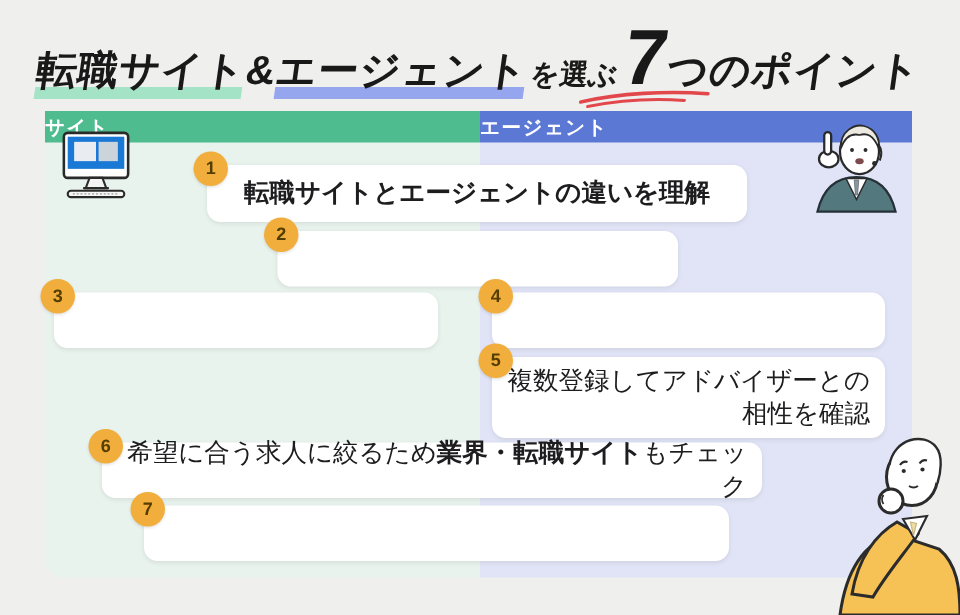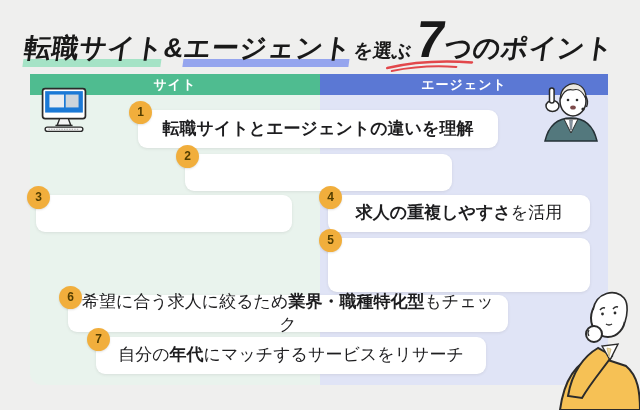--- a/index.html
+++ b/index.html
@@ -23,38 +23,38 @@
   .hl{position:relative;z-index:0;}
   .hl::after{
     content:"";position:absolute;left:1px;right:1px;bottom:-1px;height:8px;z-index:-1;
   }
   .hl-site::after{background:var(--title-highlight-site,#a5e3c6);}
   .hl-agent::after{background:var(--title-highlight-agent,#95a5ee);}
   .scribble{position:absolute;left:-28px;bottom:-9px;width:90px;height:13px;color:var(--scribble-red,#e2474b);}
   
   .col-headers{position:absolute;left:30px;top:74px;width:578px;height:21px;display:flex;z-index:1;}
   .col-headers .hd{
-    display:flex;align-items:center;justify-content:center;
+    display:flex;align-items:center;justify-content:flex-start;
     color:var(--header-text,#fff);font-size:13px;font-weight:700;letter-spacing:1px;
   }
   .hd-site{width:290px;background:var(--site-header-bg,#4fbc90);}
   .hd-agent{width:288px;background:var(--agent-header-bg,#5b78d4);}
   
   .col-bodies{position:absolute;left:30px;top:95px;width:578px;height:290px;display:flex;z-index:0;}
   .body-site{width:290px;background:var(--site-body-bg,#e9f3ed);border-radius:0 0 0 12px;}
   .body-agent{width:288px;background:var(--agent-body-bg,#e0e4f6);border-radius:0 0 12px 0;}
   
   .points-layer{position:absolute;inset:0;z-index:3;}
   .pbox{
     position:absolute;background:var(--card-bg,#fff);border-radius:9px;
     box-shadow:0 1px 3px rgba(60,60,60,.10);
     display:flex;align-items:center;justify-content:center;
     color:var(--text-dark,#1d1d1f);font-size:17px;line-height:1.3;text-align:center;
   }
-  .ptext{padding:0 10px;}
+  .ptext{padding:0 10px;text-align:right;}
   .seg-b{font-weight:700;}
   .seg-n{font-weight:400;}
   .pnum{
     position:absolute;left:-9px;top:-9px;width:23px;height:23px;border-radius:50%;
     background:var(--number-badge-bg,#f1ae3c);color:var(--number-badge-text,#533e00);
     font-size:12px;font-weight:700;display:flex;align-items:center;justify-content:center;
     box-shadow:0 1px 2px rgba(60,60,60,.15);
   }
   .box-1{left:138px;top:110px;width:360px;height:38px;}
   .box-2{left:185px;top:154px;width:267px;height:37px;}
@@ -151,28 +151,27 @@
         <span class="ptext"><span class="seg-b">転職サイトとエージェントの違いを理解</span></span>
       </div>
       <div class="pbox box-2">
         <span class="pnum">2</span>
       </div>
       <div class="pbox box-3">
         <span class="pnum">3</span>
       </div>
       <div class="pbox box-4">
         <span class="pnum">4</span>
-        <span class="ptext"><span class="seg-b">求人の重複しやすさ</span><span class="seg-n">を活用</span></span>
       </div>
       <div class="pbox box-5">
         <span class="pnum">5</span>
+        <span class="ptext"><span class="seg-n">複数登録してアドバイザーとの相性を確認</span></span>
       </div>
       <div class="pbox box-6">
         <span class="pnum">6</span>
-        <span class="ptext"><span class="seg-n">希望に合う求人に絞るため</span><span class="seg-b">業界・職種特化型</span><span class="seg-n">もチェック</span></span>
+        <span class="ptext"><span class="seg-n">希望に合う求人に絞るため</span><span class="seg-b">業界・転職サイト</span><span class="seg-n">もチェック</span></span>
       </div>
       <div class="pbox box-7">
         <span class="pnum">7</span>
-        <span class="ptext"><span class="seg-n">自分の</span><span class="seg-b">年代</span><span class="seg-n">にマッチするサービスをリサーチ</span></span>
       </div>
     </div>
 
 </div>
 
 </body></html>

